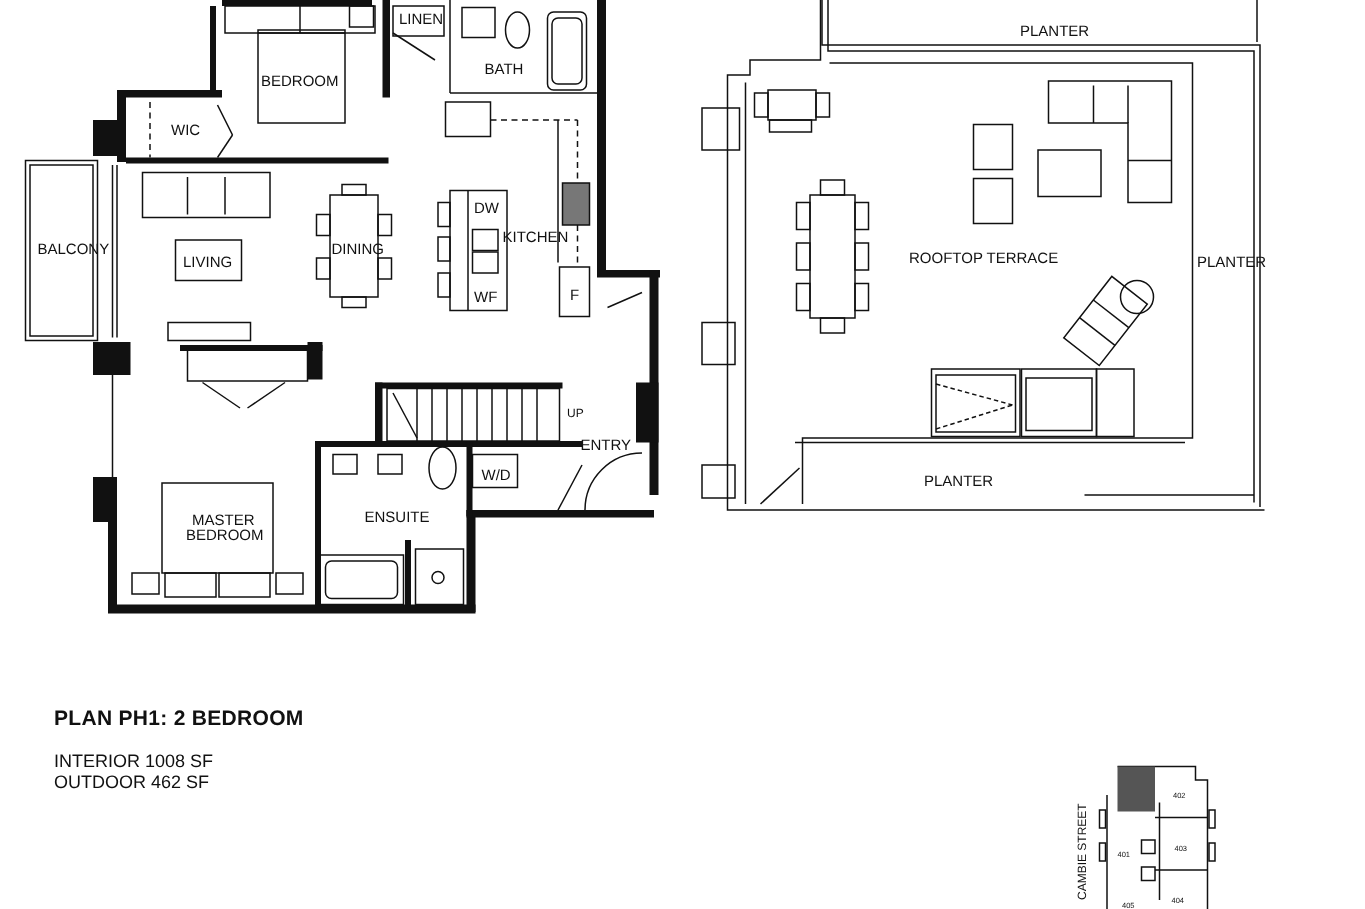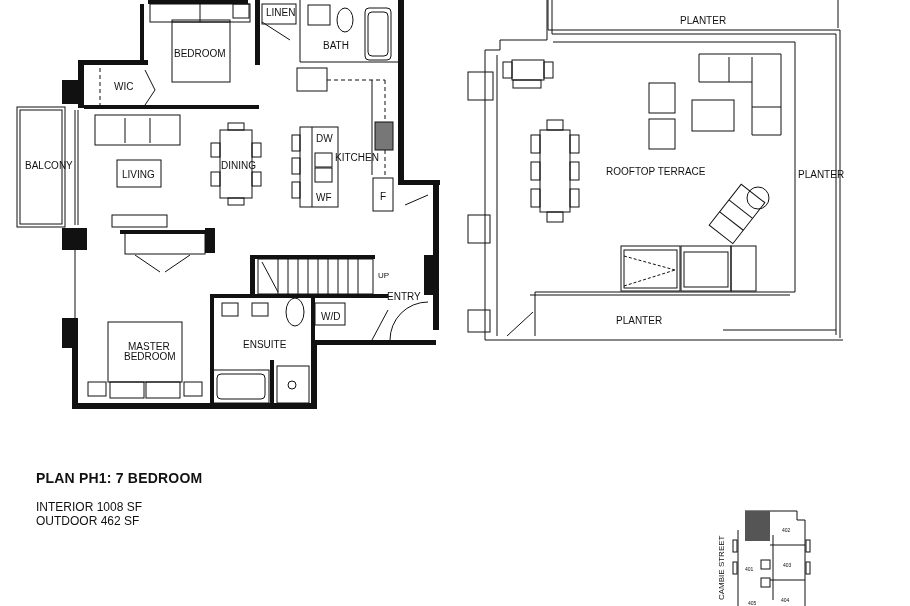--- a/index.html
+++ b/index.html
@@ -242,15 +242,15 @@
   <text class="lbl" x="616" y="324">PLANTER</text>
 
   <text class="lbl" style="font-size:8px" transform="translate(724 600) rotate(-90)">CAMBIE STREET</text>
   <text class="lbl" style="font-size:5px" x="782" y="532">402</text>
   <text class="lbl" style="font-size:5px" x="745" y="571">401</text>
   <text class="lbl" style="font-size:5px" x="783" y="567">403</text>
   <text class="lbl" style="font-size:5px" x="781" y="602">404</text>
   <text class="lbl" style="font-size:5px" x="748" y="605">405</text>
 </svg>
 
-<div class="title">PLAN PH1: 7 BEDROOM</div>
+<div class="title">PLAN PH1: 2 BEDROOM</div>
 <div class="area a1">INTERIOR 1008 SF</div>
 <div class="area a2">OUTDOOR 462 SF</div>
 
 </body></html>

